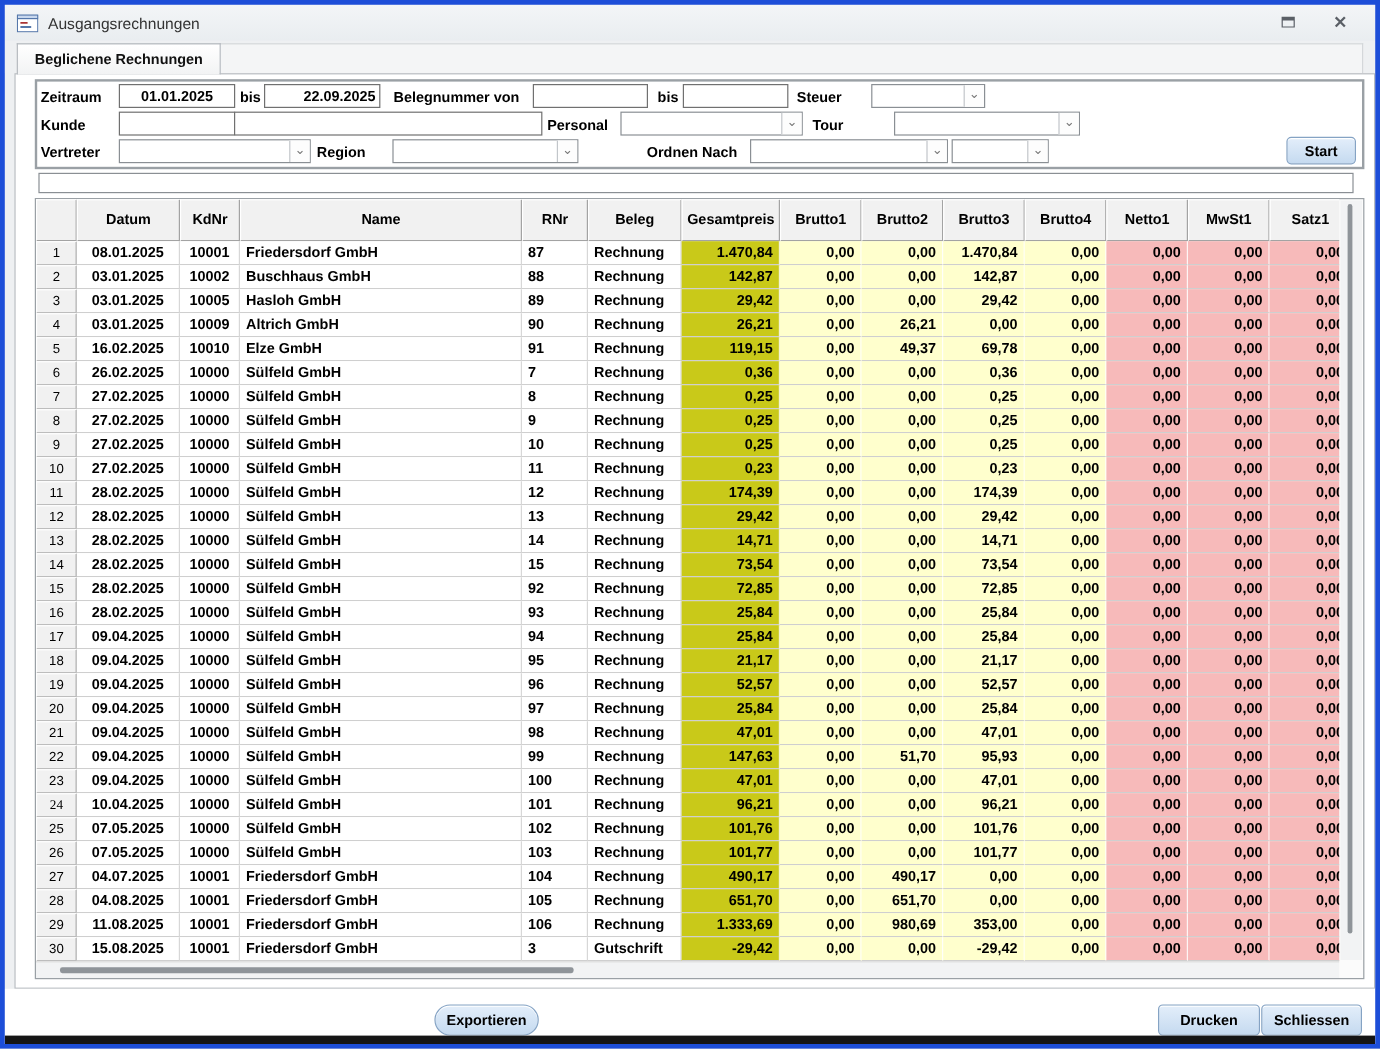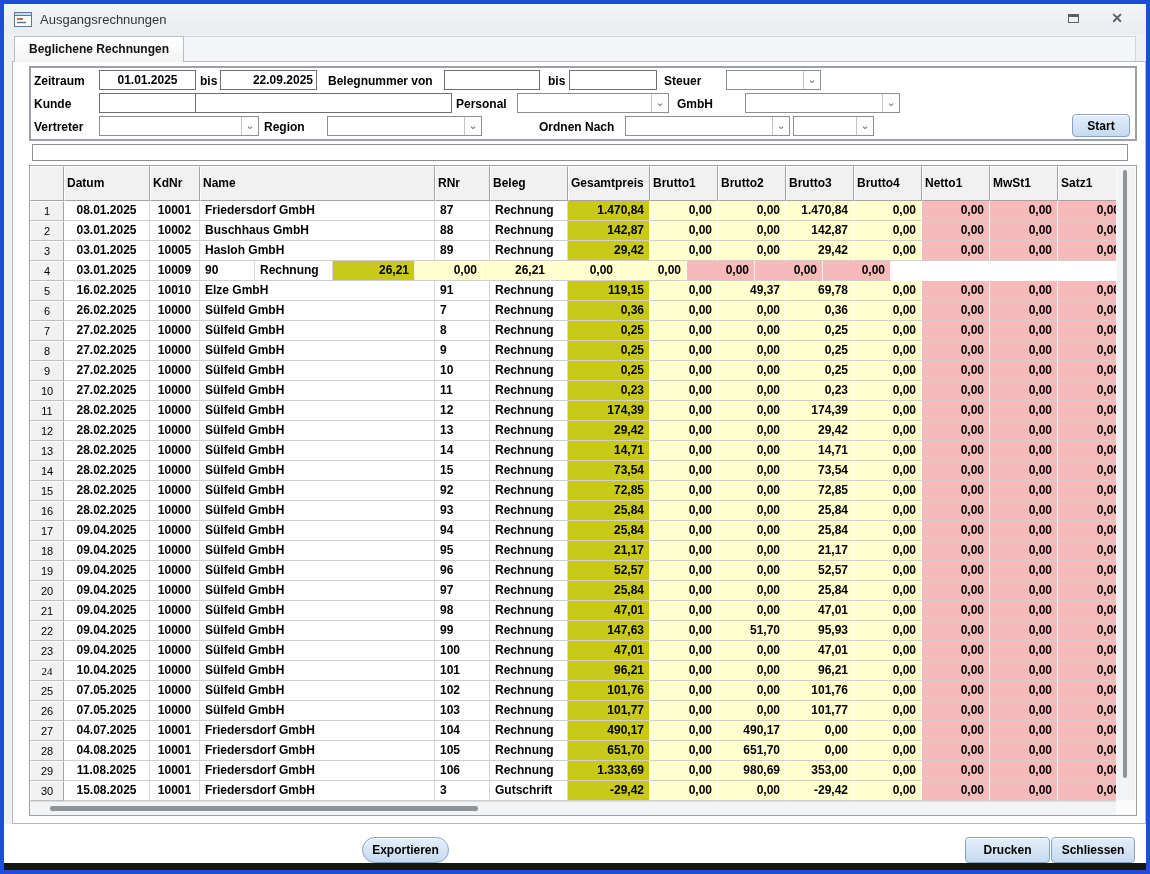--- a/index.html
+++ b/index.html
@@ -70,21 +70,21 @@
     border:1px solid #9aa0a5; background:#fbfbfb;
   }
   .table-viewport { position:absolute; left:0; top:0; width:1086px; height:635px; overflow:hidden; background:#fff; }
   .tr { display:flex; width:1096px; }
   .td {
     flex:0 0 auto; height:20px; line-height:19px; font-size:12px; font-weight:bold; color:#000;
     border-right:1px solid #d7d7d7; border-bottom:1px solid #cfcfcf;
     padding:0 5px; white-space:nowrap; overflow:hidden; background:#fff;
   }
   .th {
-    height:35px; line-height:33px; background:#f1f1f1; text-align:left;
+    height:35px; line-height:33px; background:#f1f1f1; text-align:center;
     border-top:1px solid #ffffff; border-left:1px solid #ffffff;
     border-right:1px solid #a3a3a3; border-bottom:1px solid #a3a3a3;
     font-weight:bold; padding:0 2px;
   }
   .rownum {
     background:#f1f1f1; font-weight:normal; font-size:11px; text-align:center;
     border-top:1px solid #fff; border-left:1px solid #fff;
     border-right:1px solid #a3a3a3; border-bottom:1px solid #bdbdbd;
   }
   .bg-olive  { background:var(--olive);  border-right:1px solid rgba(255,255,255,0.8); }
@@ -151,21 +151,21 @@
   </div>
 
   <span class="flabel" style="left:30px;top:90px;">Kunde</span>
   <input class="finput" style="left: 95px; top: 89px; width: 97px;" value="">
   <input class="finput" style="left: 191px; top: 89px; width: 257px;" value="">
   <span class="flabel" style="left:452px;top:90px;">Personal</span>
   <div class="combo" style="left:513px;top:89px;width:152px;">
     <span class="val"></span>
     <span class="arrow">⌄</span>
   </div>
-  <span class="flabel" style="left:673px;top:90px;">GmbH</span>
+  <span class="flabel" style="left:673px;top:90px;">Tour</span>
   <div class="combo" style="left:741px;top:89px;width:155px;">
     <span class="val"></span>
     <span class="arrow">⌄</span>
   </div>
 
   <span class="flabel" style="left:30px;top:113px;">Vertreter</span>
   <div class="combo" style="left:95px;top:112px;width:160px;">
     <span class="val"></span>
     <span class="arrow">⌄</span>
   </div>
@@ -250,20 +250,21 @@
           <div class="td al-right bg-yellow" style="width: 68px;">29,42</div>
           <div class="td al-right bg-yellow" style="width: 68px;">0,00</div>
           <div class="td al-right bg-pink" style="width: 68px;">0,00</div>
           <div class="td al-right bg-pink" style="width: 68px;">0,00</div>
           <div class="td al-right bg-pink" style="width: 68px;">0,00</div>
         </div>
         <div class="tr">
           <div class="td al-center rownum" style="width: 34px;">4</div>
           <div class="td al-center" style="width: 86px;">03.01.2025</div>
           <div class="td al-center" style="width: 50px;">10009</div>
+          <div class="td al-left" style="width: 235px;">Altrich GmbH</div>
           <div class="td al-left" style="width: 55px;">90</div>
           <div class="td al-left" style="width: 78px;">Rechnung</div>
           <div class="td al-right bg-olive" style="width: 82px;">26,21</div>
           <div class="td al-right bg-yellow" style="width: 68px;">0,00</div>
           <div class="td al-right bg-yellow" style="width: 68px;">26,21</div>
           <div class="td al-right bg-yellow" style="width: 68px;">0,00</div>
           <div class="td al-right bg-yellow" style="width: 68px;">0,00</div>
           <div class="td al-right bg-pink" style="width: 68px;">0,00</div>
           <div class="td al-right bg-pink" style="width: 68px;">0,00</div>
           <div class="td al-right bg-pink" style="width: 68px;">0,00</div>

